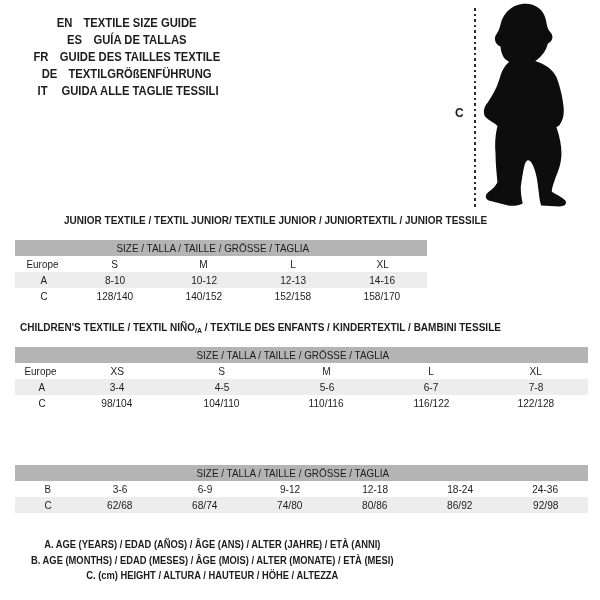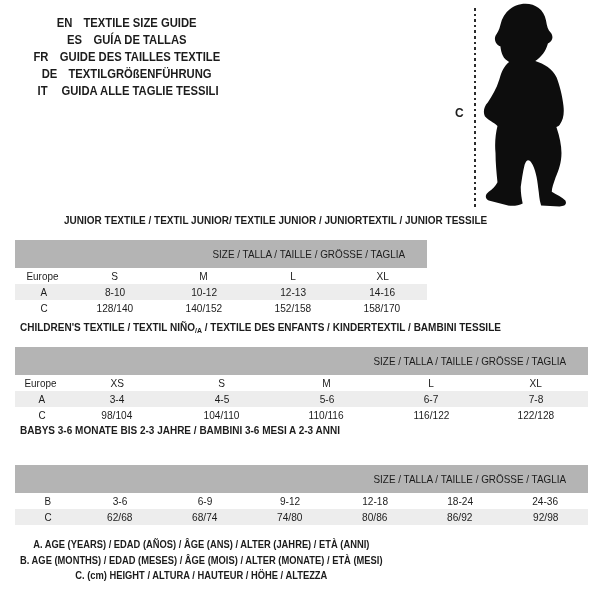--- a/index.html
+++ b/index.html
@@ -27,31 +27,31 @@
   .tbl-title{white-space:nowrap;font-weight:bold;font-size:11.5px;line-height:15.5px;}
   .tbl-title .condense{display:inline-block;transform:scaleX(0.87);transform-origin:0 0;white-space:nowrap;}
   .t1-title{left:20px;top:213px;margin-left:44px;}
   .t2-title{left:20px;top:320px;text-decoration:underline;}
   .t3-title{left:20px;top:423px;}
   sub.small{font-size:8px;vertical-align:-2px;}
 
   
   table.sz{position:absolute;border-collapse:collapse;table-layout:fixed;}
   table.sz td{padding:0;font-size:11px;height:16px;text-align:center;vertical-align:middle;overflow:hidden;}
-  table.sz tr.bar td{background:#b4b4b4;height:28px;text-align:right;}
+  table.sz tr.bar td{background:#b4b4b4;height:16px;text-align:center;}
   table.sz tr.stripe td{background:#ededed;}
   td.lab{text-align:left;}
   .cx-l{display:inline-block;transform:scaleX(0.9);transform-origin:0 50%;white-space:nowrap;padding-left:5px;}
   .cx-c{display:inline-block;transform:scaleX(0.92);transform-origin:50% 50%;white-space:nowrap;}
   .tbl-1{left:15px;top:240px;width:412px;}
   .tbl-2{left:15px;top:347px;width:573px;}
   .tbl-3{left:15px;top:465px;width:573px;}
 
   
-  .footnotes{left:20px;top:537px;}
+  .footnotes{left:31px;top:537px;}
   .foot-line{height:15.6px;line-height:15.6px;white-space:nowrap;font-weight:bold;font-size:11px;
     transform:scaleX(0.85);transform-origin:0 0;}
 </style>
 </head>
 <body>
 
 <div>
 
   <div class="abs lang-block">
     <div class="lang-row">
@@ -190,21 +190,20 @@
       <td><span class="cx-c">98/104</span></td>
       <td><span class="cx-c">104/110</span></td>
       <td><span class="cx-c">110/116</span></td>
       <td><span class="cx-c">116/122</span></td>
       <td><span class="cx-c">122/128</span></td>
     </tr>
   </tbody>
     </table>
 
   <div class="abs tbl-title t3-title">
-    <div><span class="condense">BABYS 3-6 MONATE BIS 2-3 JAHRE / BAMBINI 3-6 MESI A 2-3 ANNI</span></div>
   </div>
   <table class="sz tbl-3">
     <colgroup>
         <col style="width:62px">
         <col>
         <col>
         <col>
         <col>
         <col>
         <col>

